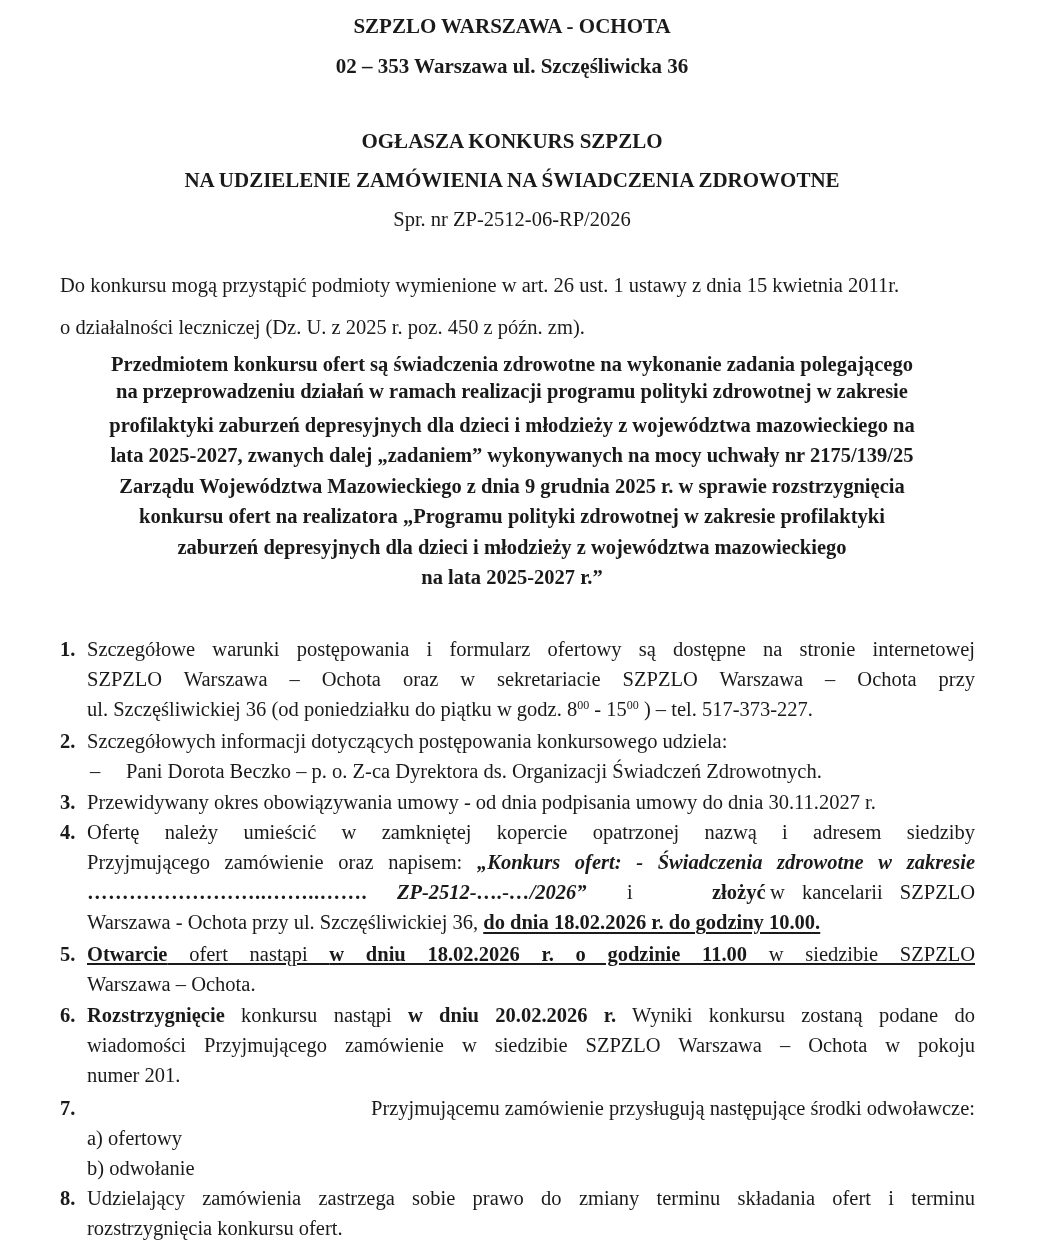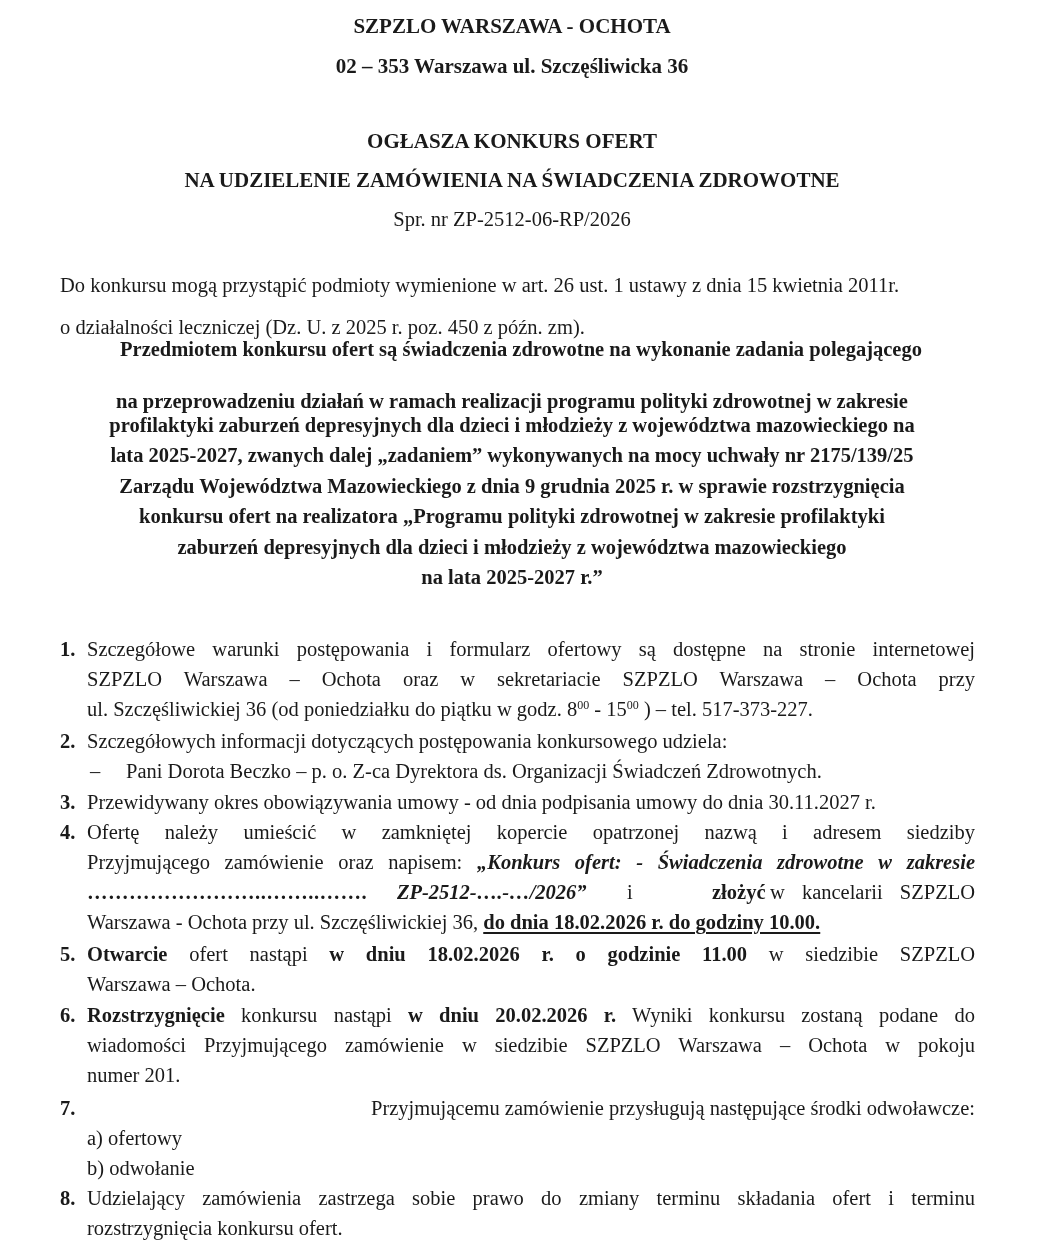--- a/index.html
+++ b/index.html
@@ -21,30 +21,30 @@
     sup { font-size: 12px; vertical-align: 7px; line-height: 0; }
     .dots { letter-spacing: 0.5px; }
     .u { text-decoration: underline; text-decoration-thickness: 2px; text-underline-offset: 3px; }
     i.bi { font-weight: bold; font-style: italic; }
   </style>
 </head>
 <body>
 
 <div class="abs center h1" style="top:14px;">SZPZLO WARSZAWA - OCHOTA</div>
 <div class="abs center h1" style="top:54px;">02 – 353 Warszawa ul. Szczęśliwicka 36</div>
-<div class="abs center h1" style="top:129px;">OGŁASZA KONKURS OFERT</div>
+<div class="abs center h1" style="top:129px;">OGŁASZA KONKURS SZPZLO</div>
 <div class="abs center h1" style="top:168px;">NA UDZIELENIE ZAMÓWIENIA NA ŚWIADCZENIA ZDROWOTNE</div>
 <div class="abs center t" style="top:208px;">Spr. nr ZP-2512-06-RP/2026</div>
 
 <div class="abs intro" style="top:274px;">Do konkursu mogą przystąpić podmioty wymienione w art. 26 ust. 1 ustawy z dnia 15 kwietnia 2011r.</div>
 <div class="abs intro" style="top:316px;">o działalności leczniczej (Dz. U. z 2025 r. poz. 450 z późn. zm).</div>
 
 <div>
-  <div class="abs center subj" style="top:338px;padding-left:9px;">Przedmiotem konkursu ofert są świadczenia zdrowotne na wykonanie zadania polegającego</div>
-  <div class="abs center subj" style="top:390px;">na przeprowadzeniu działań w ramach realizacji programu polityki zdrowotnej w zakresie</div>
+  <div class="abs center subj" style="top:353px;">Przedmiotem konkursu ofert są świadczenia zdrowotne na wykonanie zadania polegającego</div>
+  <div class="abs center subj" style="top:380px;">na przeprowadzeniu działań w ramach realizacji programu polityki zdrowotnej w zakresie</div>
   <div class="abs center subj" style="top:414px;">profilaktyki zaburzeń depresyjnych dla dzieci i młodzieży  z województwa mazowieckiego na</div>
   <div class="abs center subj" style="top:444px;">lata 2025-2027, zwanych dalej „zadaniem” wykonywanych na mocy uchwały nr 2175/139/25</div>
   <div class="abs center subj" style="top:475px;">Zarządu Województwa Mazowieckiego z dnia 9 grudnia 2025 r. w sprawie rozstrzygnięcia</div>
   <div class="abs center subj" style="top:505px;">konkursu ofert na realizatora „Programu polityki zdrowotnej w zakresie profilaktyki</div>
   <div class="abs center subj" style="top:536px;">zaburzeń depresyjnych dla dzieci i młodzieży z województwa mazowieckiego</div>
   <div class="abs center subj" style="top:566px;">na lata 2025-2027 r.”</div>
 </div>
 
 <div>
   <span class="num" style="top:638px;">1.</span>
@@ -74,21 +74,21 @@
     <i class="bi" style="position:absolute; left:310px;">ZP-2512-….-…/2026”</i>
     <span style="position:absolute; left:540px;">i</span>
     <b style="position:absolute; left:578px;margin-left:47px;">złożyć</b>
     <span style="position:absolute; right:0; word-spacing:12px;margin-left:16px;">w kancelarii SZPZLO</span>
   </div>
   <div class="line" style="top:911px;"><span>Warszawa - Ochota przy ul. Szczęśliwickiej 36, </span><b class="u">do dnia 18.02.2026 r. do godziny 10.00.</b></div>
 </div>
 
 <div>
   <span class="num" style="top:943px;">5.</span>
-  <div class="line just" style="top:943px;"><b>Otwarcie</b><span> ofert nastąpi </span><b>w dniu 18.02.2026 r. o godzinie 11.00</b><span> w siedzibie SZPZLO</span></div>
+  <div class="line just" style="top:943px;text-decoration:underline;"><b>Otwarcie</b><span> ofert nastąpi </span><b>w dniu 18.02.2026 r. o godzinie 11.00</b><span> w siedzibie SZPZLO</span></div>
   <div class="line" style="top:973px;">Warszawa – Ochota.</div>
 </div>
 
 <div>
   <span class="num" style="top:1004px;">6.</span>
   <div class="line just" style="top:1004px;"><b>Rozstrzygnięcie</b><span> konkursu nastąpi </span><b>w dniu 20.02.2026 r.</b><span> Wyniki konkursu zostaną podane do</span></div>
   <div class="line just" style="top:1034px;">wiadomości Przyjmującego zamówienie w siedzibie SZPZLO Warszawa – Ochota w pokoju</div>
   <div class="line" style="top:1064px;">numer 201.</div>
 </div>
 

